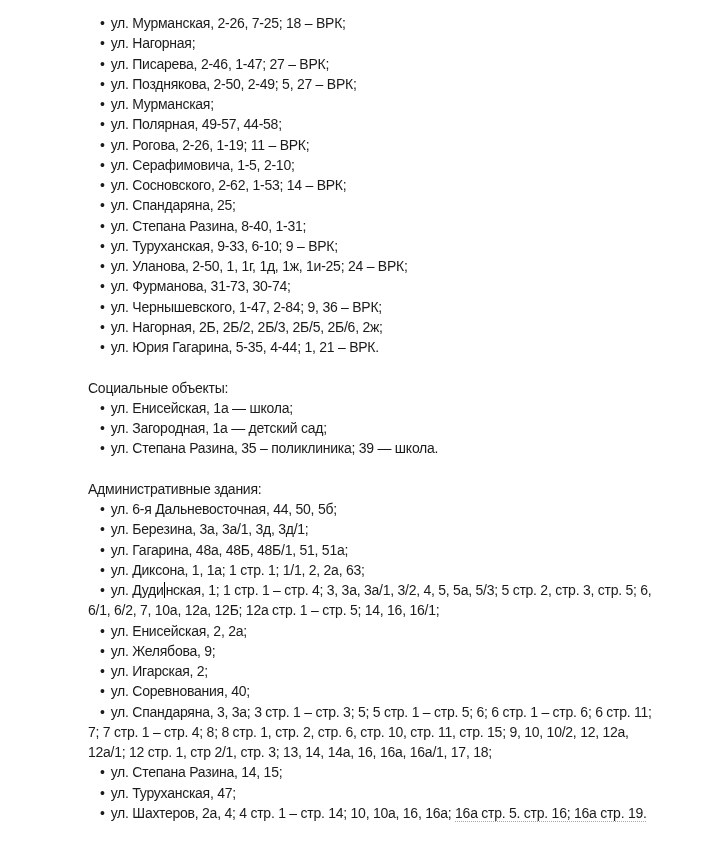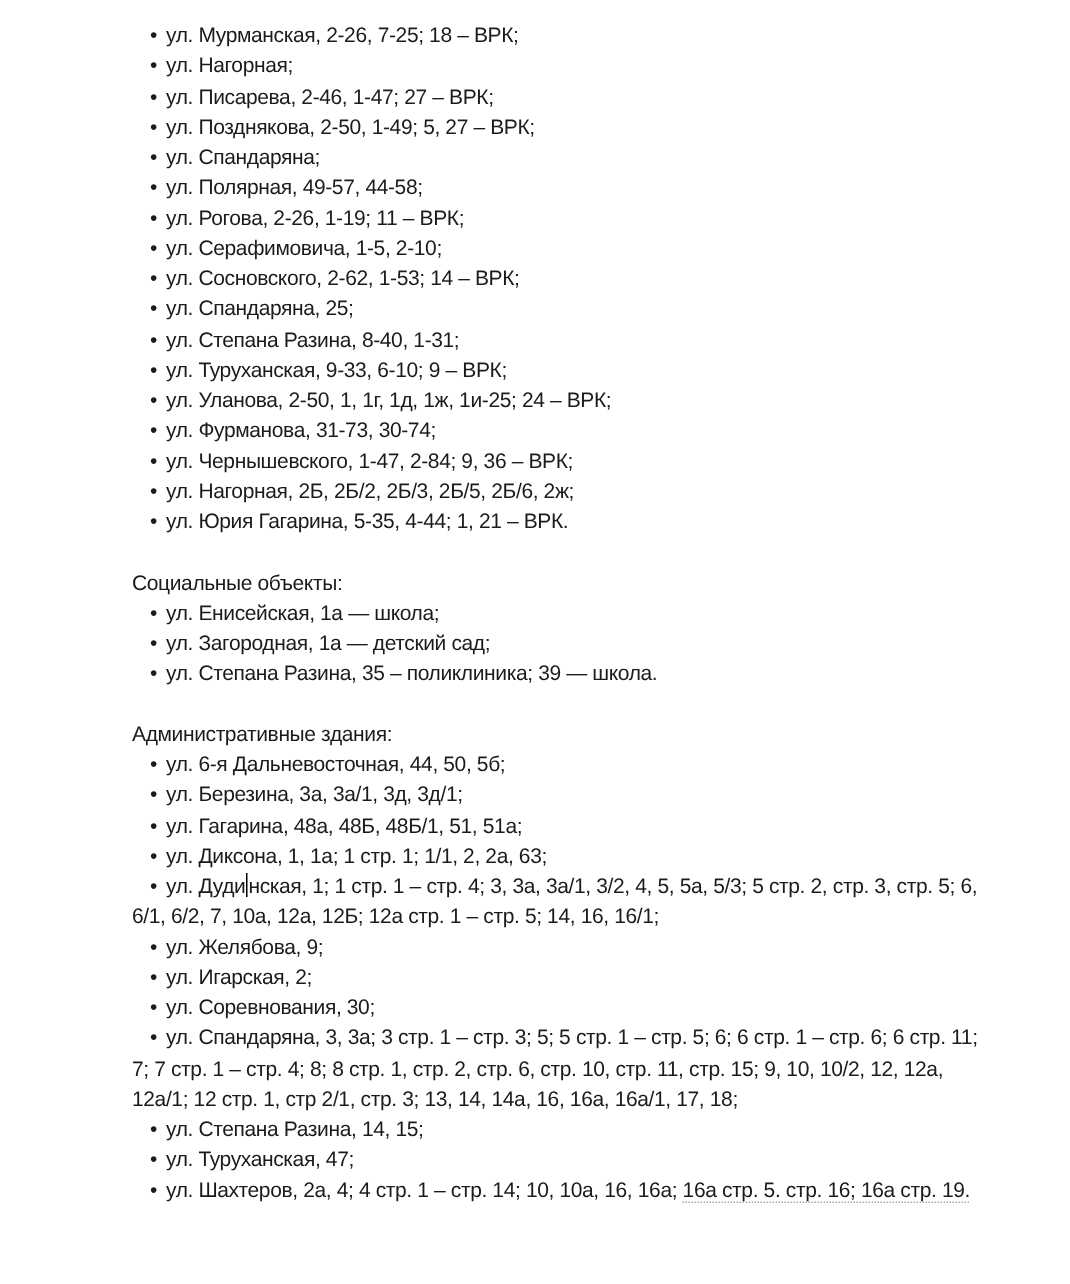--- a/index.html
+++ b/index.html
@@ -50,22 +50,22 @@
   }
 </style>
 </head>
 <body>
 
 <div class="doc">
 
   <p class="li"><span class="bullet">•</span><span>ул. Мурманская, 2-26, 7-25; 18 – ВРК;</span></p>
   <p class="li"><span class="bullet">•</span><span>ул. Нагорная;</span></p>
   <p class="li"><span class="bullet">•</span><span>ул. Писарева, 2-46, 1-47; 27 – ВРК;</span></p>
-  <p class="li"><span class="bullet">•</span><span>ул. Позднякова, 2-50, 1-49; 5, 27 – ВРК;</span></p>
-  <p class="li"><span class="bullet">•</span><span>ул. Спандаряна;</span></p>
+  <p class="li"><span class="bullet">•</span><span>ул. Позднякова, 2-50, 2-49; 5, 27 – ВРК;</span></p>
+  <p class="li"><span class="bullet">•</span><span>ул. Мурманская;</span></p>
   <p class="li"><span class="bullet">•</span><span>ул. Полярная, 49-57, 44-58;</span></p>
   <p class="li"><span class="bullet">•</span><span>ул. Рогова, 2-26, 1-19; 11 – ВРК;</span></p>
   <p class="li"><span class="bullet">•</span><span>ул. Серафимовича, 1-5, 2-10;</span></p>
   <p class="li"><span class="bullet">•</span><span>ул. Сосновского, 2-62, 1-53; 14 – ВРК;</span></p>
   <p class="li"><span class="bullet">•</span><span>ул. Спандаряна, 25;</span></p>
   <p class="li"><span class="bullet">•</span><span>ул. Степана Разина, 8-40, 1-31;</span></p>
   <p class="li"><span class="bullet">•</span><span>ул. Туруханская, 9-33, 6-10; 9 – ВРК;</span></p>
   <p class="li"><span class="bullet">•</span><span>ул. Уланова, 2-50, 1, 1г, 1д, 1ж, 1и-25; 24 – ВРК;</span></p>
   <p class="li"><span class="bullet">•</span><span>ул. Фурманова, 31-73, 30-74;</span></p>
   <p class="li"><span class="bullet">•</span><span>ул. Чернышевского, 1-47, 2-84; 9, 36 – ВРК;</span></p>
@@ -76,21 +76,22 @@
   <p class="li"><span class="bullet">•</span><span>ул. Енисейская, 1а — школа;</span></p>
   <p class="li"><span class="bullet">•</span><span>ул. Загородная, 1а — детский сад;</span></p>
   <p class="li"><span class="bullet">•</span><span>ул. Степана Разина, 35 – поликлиника; 39 — школа.</span></p>
 
   <p class="hdr">Административные здания:</p>
   <p class="li"><span class="bullet">•</span><span>ул. 6-я Дальневосточная, 44, 50, 5б;</span></p>
   <p class="li"><span class="bullet">•</span><span>ул. Березина, 3а, 3а/1, 3д, 3д/1;</span></p>
   <p class="li"><span class="bullet">•</span><span>ул. Гагарина, 48а, 48Б, 48Б/1, 51, 51а;</span></p>
   <p class="li"><span class="bullet">•</span><span>ул. Диксона, 1, 1а; 1 стр. 1; 1/1, 2, 2а, 63;</span></p>
   <p class="li"><span class="bullet">•</span><span>ул. Дуди</span><span class="caret"></span><span>нская, 1; 1 стр. 1 – стр. 4; 3, 3а, 3а/1, 3/2, 4, 5, 5а, 5/3; 5 стр. 2, стр. 3, стр. 5; 6, 6/1, 6/2, 7, 10а, 12а, 12Б; 12а стр. 1 – стр. 5; 14, 16, 16/1;</span></p>
+  <p class="li"><span class="bullet">•</span><span>ул. Енисейская, 2, 2а;</span></p>
   <p class="li"><span class="bullet">•</span><span>ул. Желябова, 9;</span></p>
   <p class="li"><span class="bullet">•</span><span>ул. Игарская, 2;</span></p>
-  <p class="li"><span class="bullet">•</span><span>ул. Соревнования, 30;</span></p>
+  <p class="li"><span class="bullet">•</span><span>ул. Соревнования, 40;</span></p>
   <p class="li"><span class="bullet">•</span><span>ул. Спандаряна, 3, 3а; 3 стр. 1 – стр. 3; 5; 5 стр. 1 – стр. 5; 6; 6 стр. 1 – стр. 6; 6 стр. 11; 7; 7 стр. 1 – стр. 4; 8; 8 стр. 1, стр. 2, стр. 6, стр. 10, стр. 11, стр. 15; 9, 10, 10/2, 12, 12а, 12а/1; 12 стр. 1, стр 2/1, стр. 3; 13, 14, 14а, 16, 16а, 16а/1, 17, 18;</span></p>
   <p class="li"><span class="bullet">•</span><span>ул. Степана Разина, 14, 15;</span></p>
   <p class="li"><span class="bullet">•</span><span>ул. Туруханская, 47;</span></p>
   <p class="li"><span class="bullet">•</span><span>ул. Шахтеров, 2а, 4; 4 стр. 1 – стр. 14; 10, 10а, 16, 16а; </span><span class="spell">16а стр. 5. стр. 16; 16а стр. 19.</span></p>
 
 </div>
 
 </body></html>

